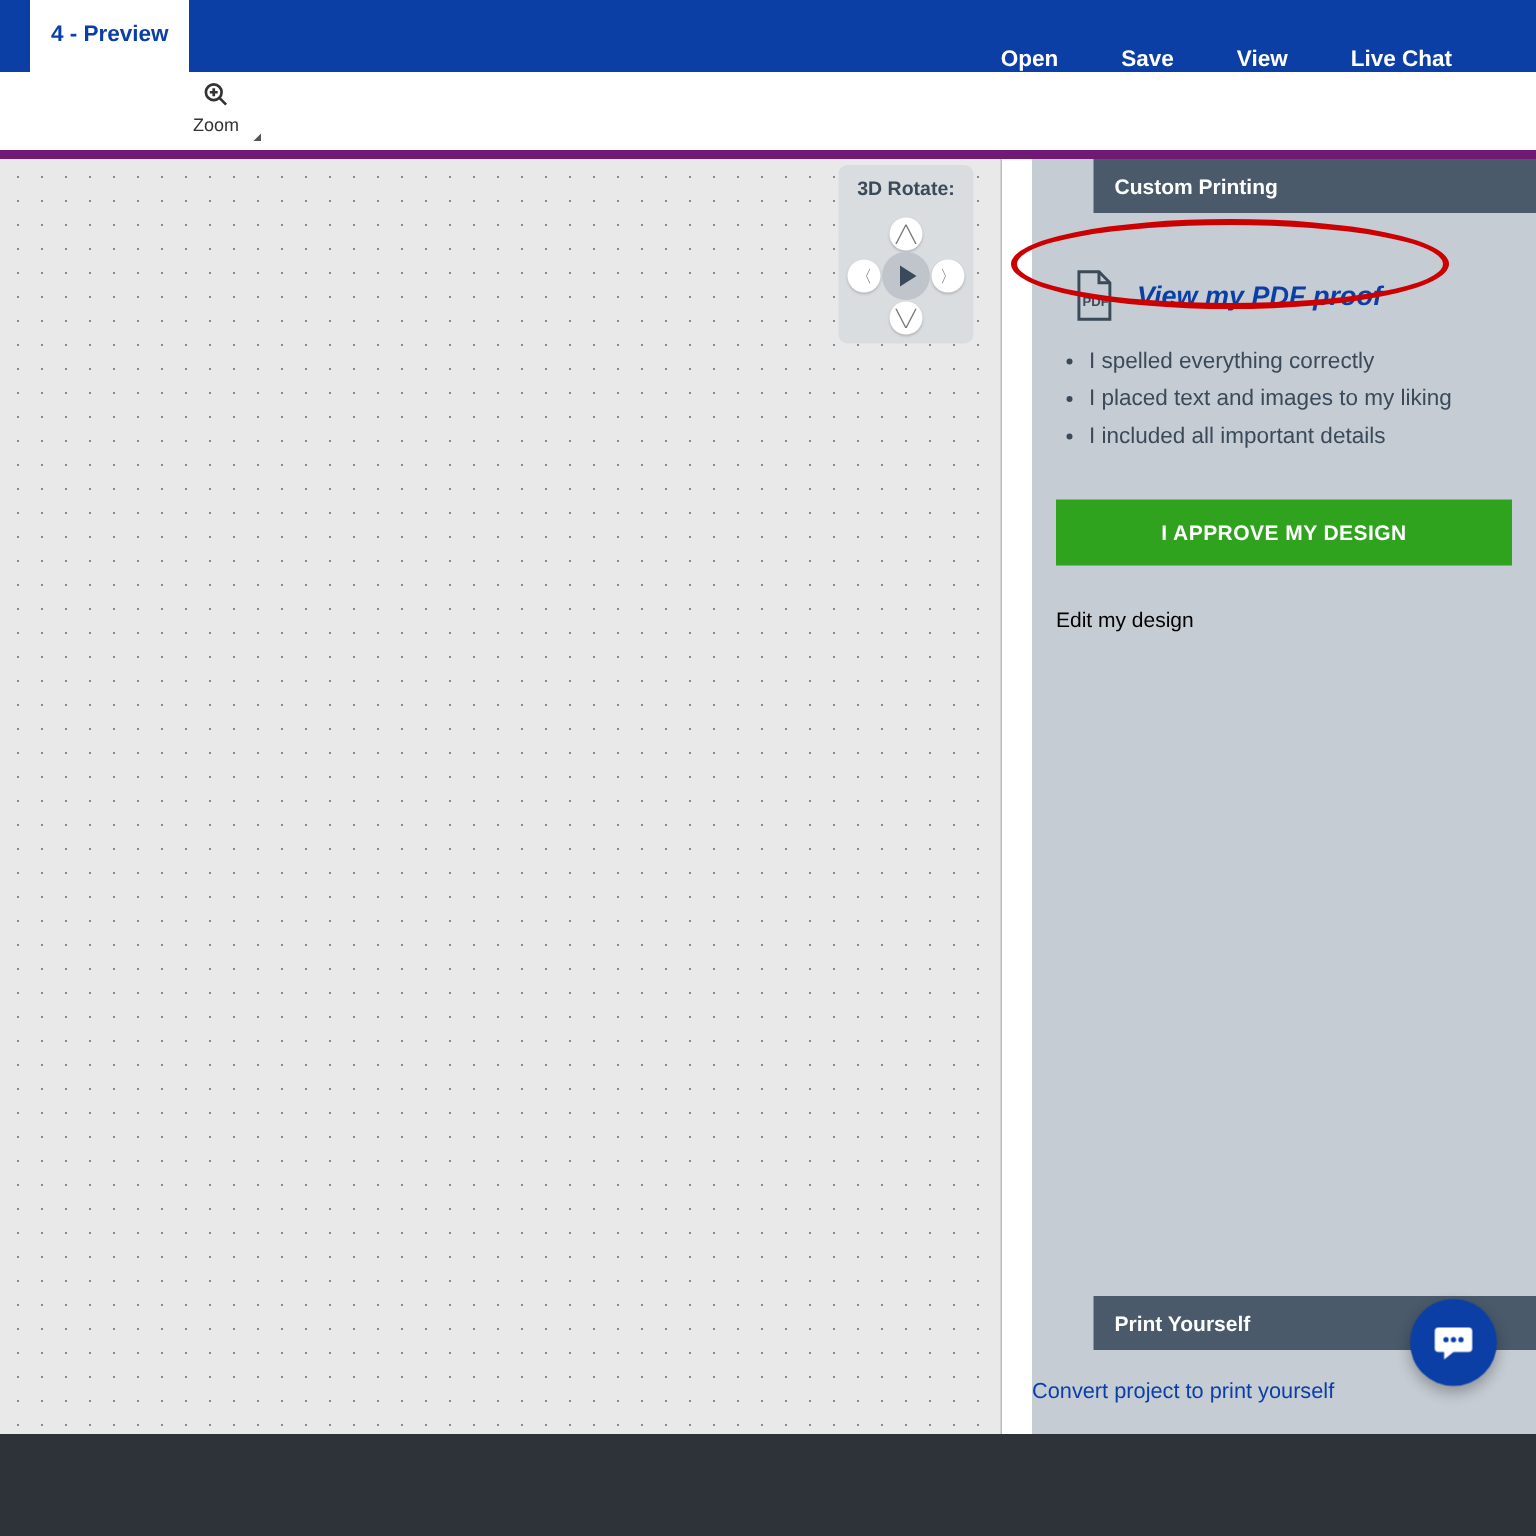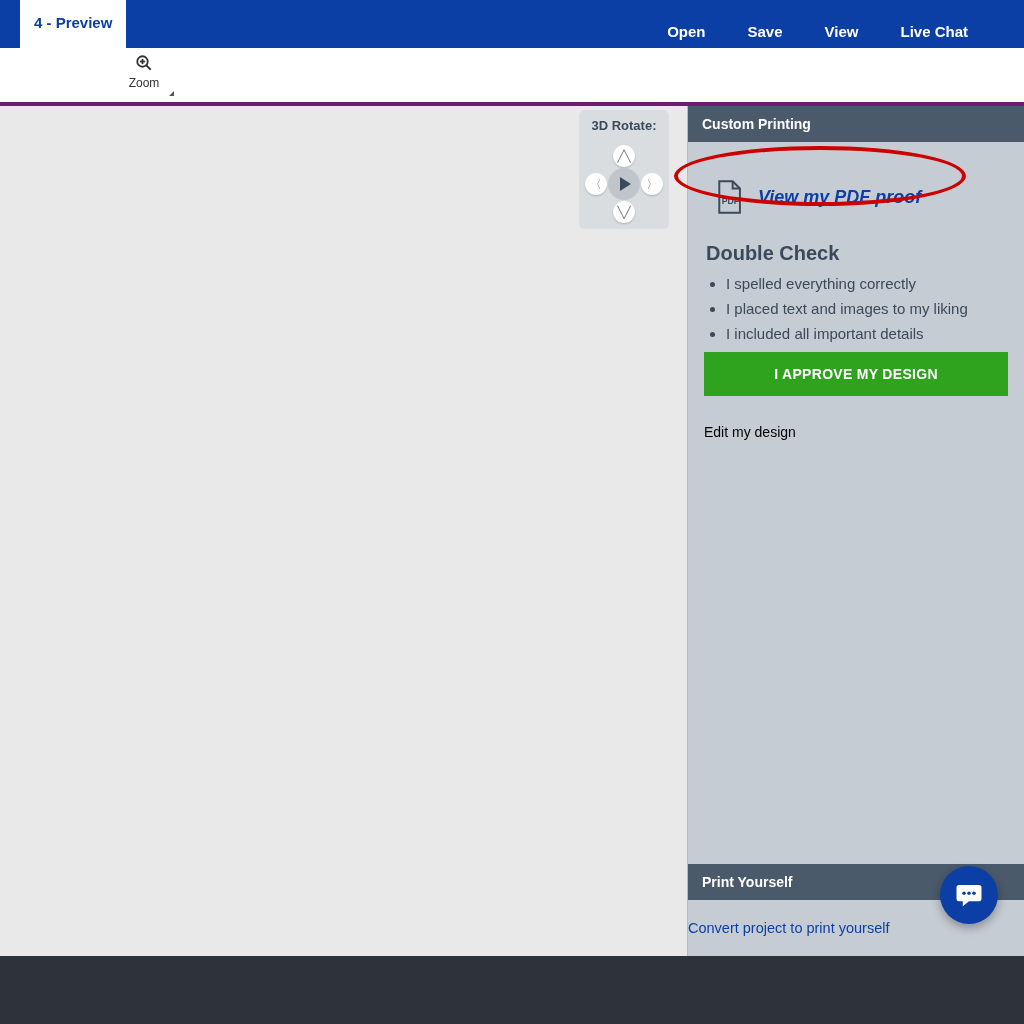--- a/index.html
+++ b/index.html
@@ -7,21 +7,21 @@
     font-family: Arial, Helvetica, sans-serif;
     width: 1024px;
     height: 1024px;
     overflow: hidden;
     background: #fff;
   }
   .topbar {
     background: #0b3fa6;
     height: 48px;
     display: flex;
-    align-items: center;
+    align-items: flex-end;
     color: #fff;
     position: relative;
   }
   .tab-gutter {
     width: 20px;
     height: 48px;
     background: #0b3fa6;
   }
   .tab {
     background: #fff;
@@ -38,41 +38,42 @@
     display: flex;
     gap: 42px;
     padding: 14px 56px 0 0;
     font-weight: bold;
     font-size: 15px;
   }
   .menu-item { color:#fff; cursor:pointer; }
   .toolbar {
     height: 58px;
     background:#fff;
-    border-bottom:4px solid #701a75;
+    border-bottom:6px solid #701a75;
     display:flex;
   }
   .tool {
     width:60px;
     margin-left:114px;
     text-align:center;
     padding-top:6px;
     cursor:pointer;
     position:relative;
   }
   .tool svg { display:block; margin:0 auto; }
   .tool-label { font-size:12px; color:#333; margin-top:4px; display:block;}
   .tool-arrow {
     position:absolute; right:0px; bottom:6px; width:0;height:0;
     border-left:5px solid transparent;
     border-bottom:5px solid #555;
   }
   .workspace {
     display:flex;
     height: 850px;
+    gap: 20px;
   }
   .canvas {
     flex:1;
     background:#e9e9e9;
     background-image: radial-gradient(#888 0.7px, transparent 0.7px);
     background-size: 16px 16px;
     background-position: 4px 4px;
     border-right:1px solid #bbb;
     position:relative;
   }
@@ -128,20 +129,21 @@
     background:#c6ccd3;
     display:flex;
     flex-direction:column;
   }
   .panel-header {
     background:#4a5a6b;
     color:#fff;
     font-size:14px;
     font-weight:600;
     padding:10px 14px;
+    margin-left:41px;
   }
   .panel-body {
     padding:32px 16px;
     position:relative;
   }
   .pdf-link-row {
     display:flex;
     align-items:center;
     gap:14px;
     padding:6px 2px 10px 10px;
@@ -177,21 +179,21 @@
   .approve-btn {
     display:block;
     width:100%;
     background:#2fa31e;
     color:#fff;
     border:none;
     font-weight:bold;
     font-size:14px;
     letter-spacing:0.3px;
     padding:14px;
-    margin-top:10px;
+    margin-top:34px;
     cursor:pointer;
   }
   .edit-link {
     color:#000000;
     font-size:14px;
     margin-top:28px;
     display:inline-block;
     cursor:pointer;
   }
   .panel-custom { flex:1; }
@@ -265,21 +267,20 @@
       <div class="panel-body">
         <div class="ellipse-highlight"></div>
         <div class="pdf-link-row">
           <svg width="30" height="34" viewBox="0 0 24 28" fill="none" stroke="#3a4a5a" stroke-width="1.6">
             <path d="M4 1 H15 L21 7 V27 H4 Z"></path>
             <path d="M15 1 V7 H21"></path>
             <text x="6" y="20" font-size="7.2" font-family="Arial" font-weight="bold" fill="#3a4a5a" stroke="none">PDF</text>
           </svg>
           <span class="pdf-text">View my PDF proof</span>
         </div>
-        <div class="section-title">Double Check</div>
         <ul class="check-list">
           <li>I spelled everything correctly</li>
           <li>I placed text and images to my liking</li>
           <li>I included all important details</li>
         </ul>
         <button class="approve-btn">I APPROVE MY DESIGN</button>
         <a class="edit-link">Edit my design</a>
       </div>
     </div>
 

